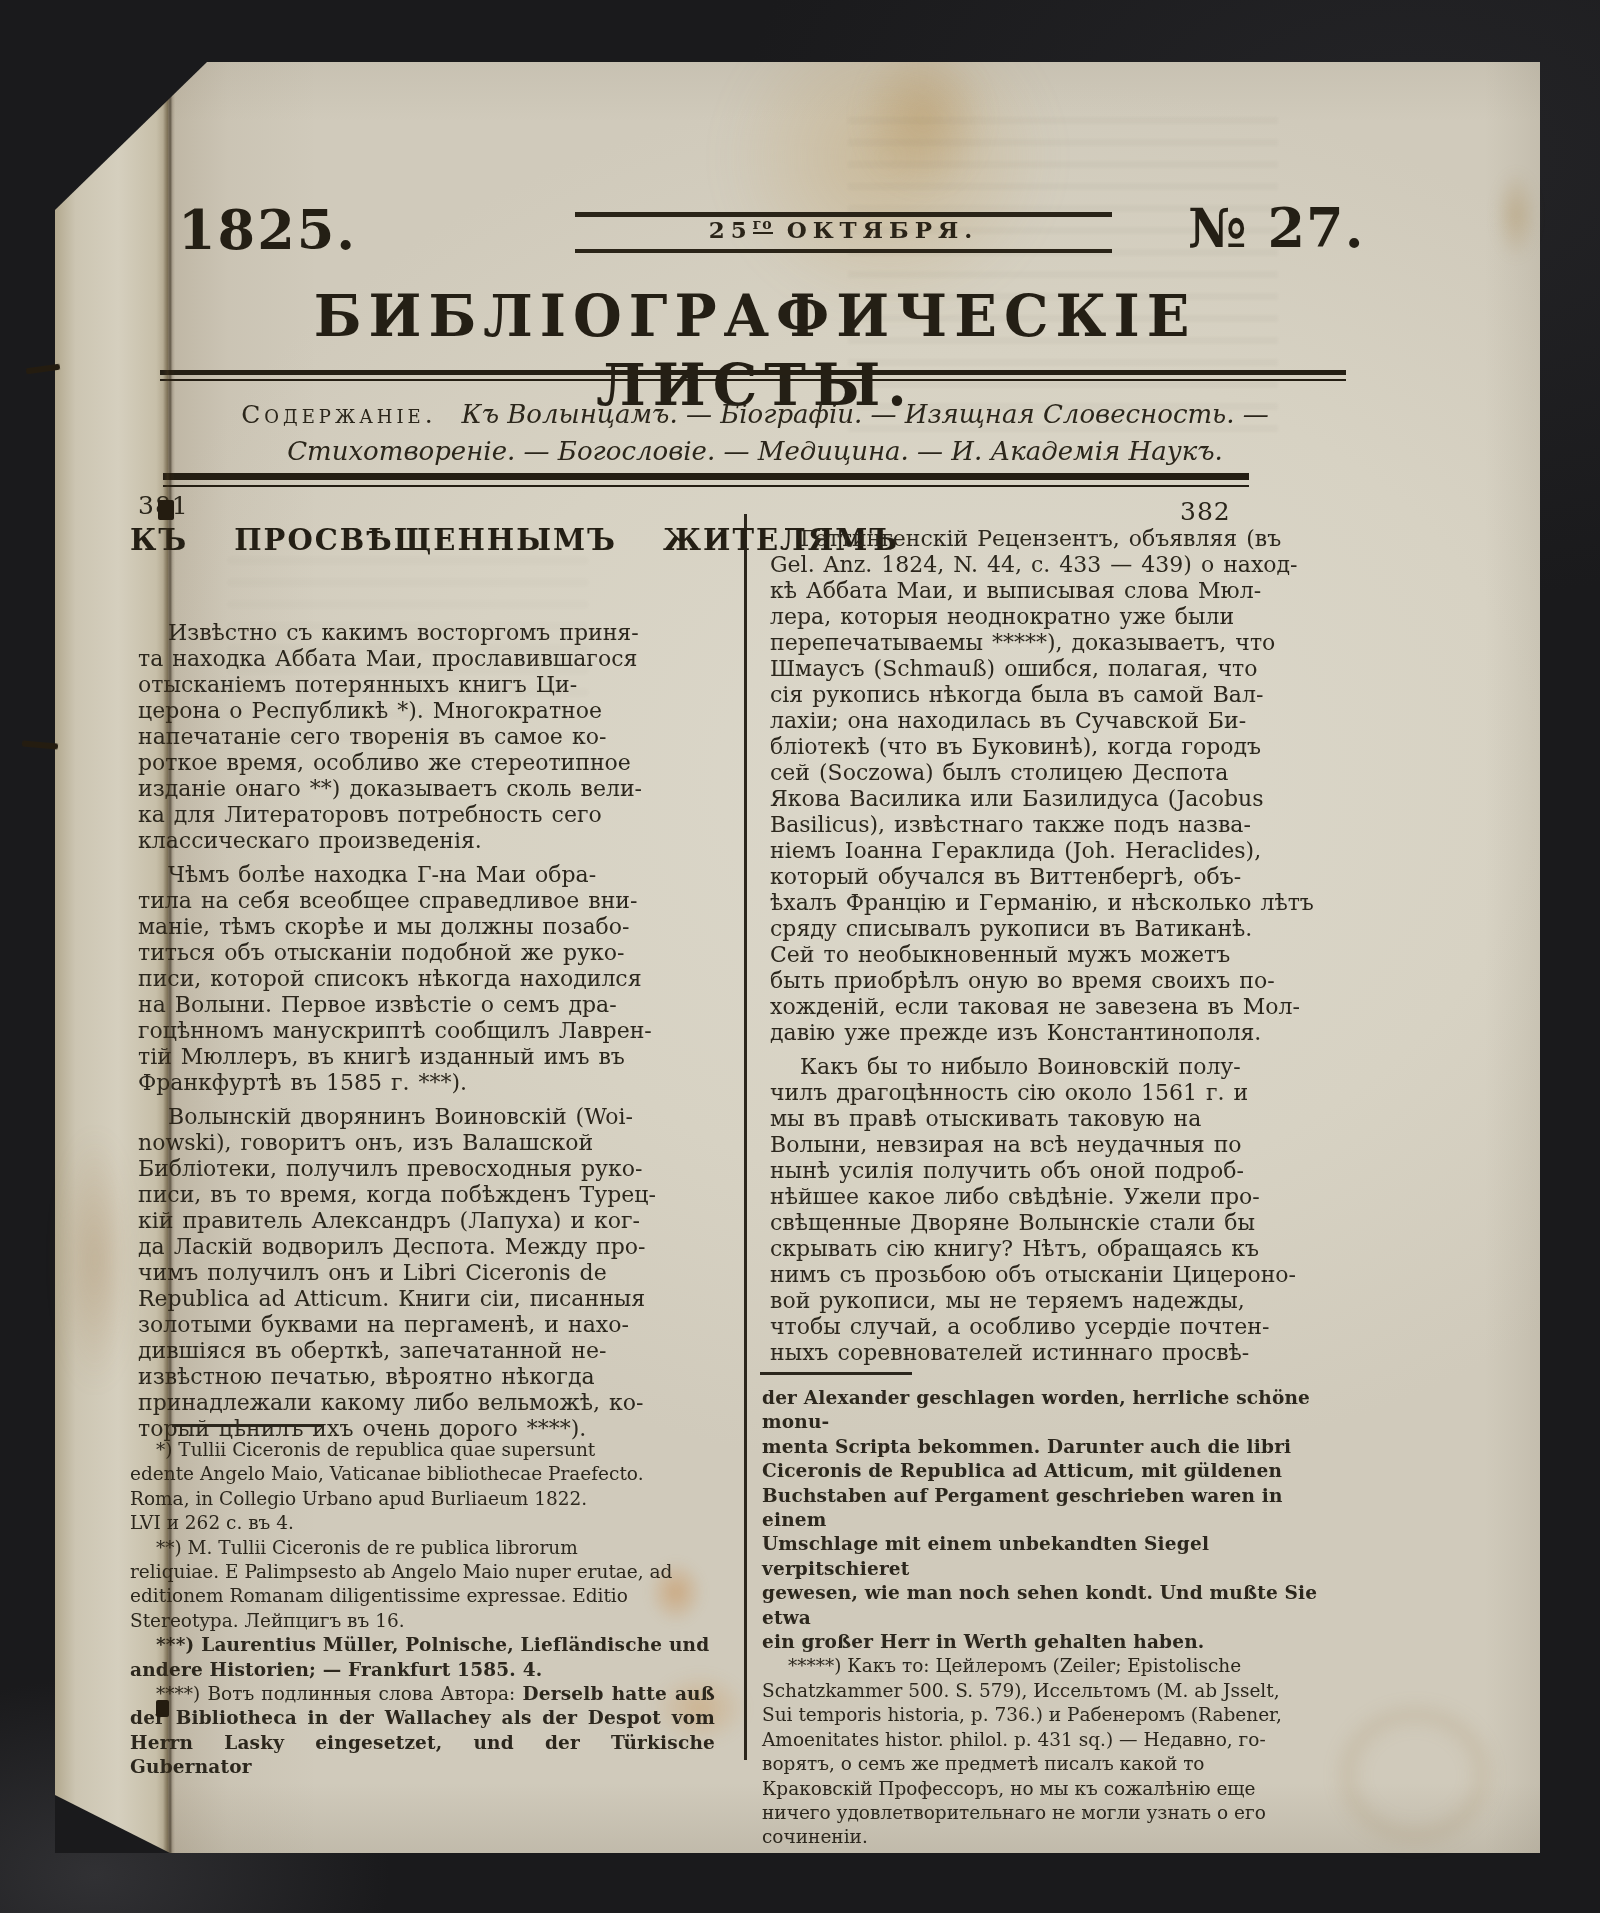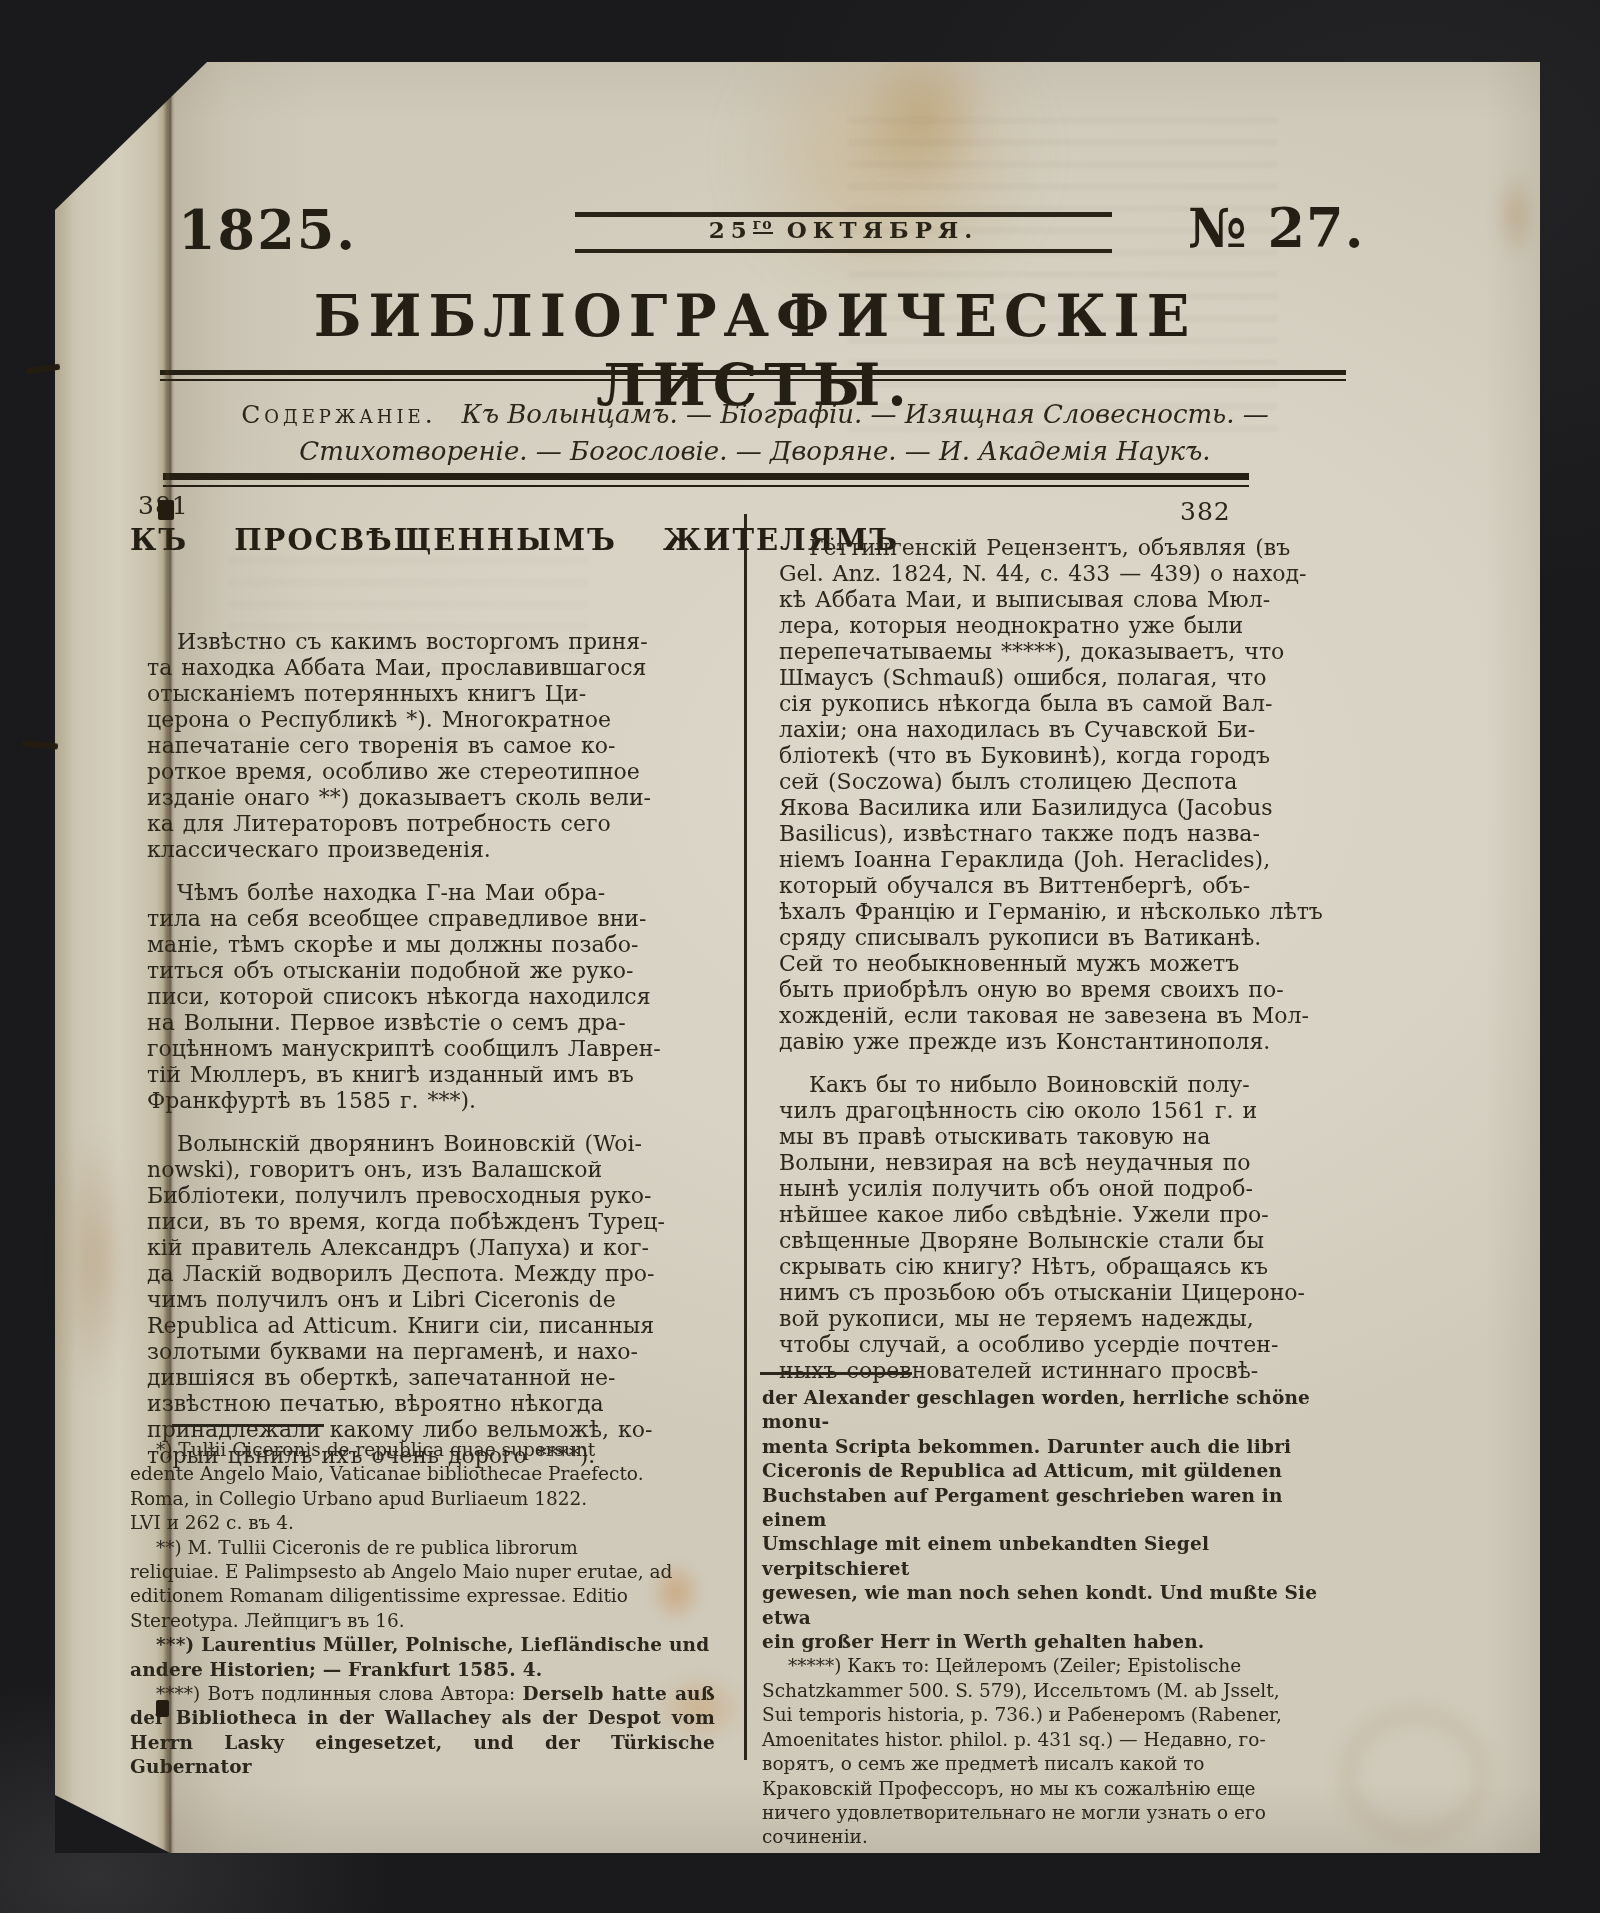--- a/index.html
+++ b/index.html
@@ -77,21 +77,21 @@
   .divider{position:absolute;left:744px;top:514px;width:3px;height:1246px;background:#2b261c;}
   
   .head1{position:absolute;left:130px;top:523px;width:580px;font-size:29px;font-weight:600;
     letter-spacing:2px;color:#241f15;text-align:justify;text-align-last:justify;white-space:nowrap;
     word-spacing:34px;}
   .head2{position:absolute;left:130px;top:568px;width:580px;font-size:29px;font-weight:600;
     letter-spacing:3px;color:#241f15;text-align:center;}
   .col{position:absolute;font-size:22px;line-height:26px;color:#2c271d;word-spacing:2px;}
   .col-left{left:130px;top:612px;width:585px;}
   .col-right{left:762px;top:518px;width:586px;}
-  .para{white-space:pre-line;text-indent:30px;margin:17px;}
+  .para{white-space:pre-line;text-indent:30px;margin:8px;}
   .carry{ text-align:right;padding-right:150px;}
   .fn-rule{position:absolute;width:152px;height:3px;background:#2b261c;}
   .fn-rule-l{left:172px;top:1424px;}
   .fn-rule-r{left:760px;top:1372px;}
   .fns{position:absolute;font-size:18.5px;line-height:24.4px;color:#2c271d;}
   .fns-left{left:130px;top:1438px;width:585px;}
   .fns-right{left:762px;top:1386px;width:586px;}
   .fn{white-space:pre-line;text-indent:26px;margin:0;}
   .fn-wrap{white-space:normal;text-indent:26px;margin:0;text-align:justify;}
   .fraktur{font-weight:700;letter-spacing:.2px;}
@@ -122,21 +122,21 @@
   <div class="date-rule-a"></div>
   <div class="date-text"><span>25</span><sup>го</sup><span> ОКТЯБРЯ.</span></div>
   <div class="date-rule-b"></div>
   <div class="title">БИБЛІОГРАФИЧЕСКІЕ ЛИСТЫ.</div>
   <div class="rule1a"></div>
   <div class="rule1b"></div>
 
   <div class="contents">
     <span class="lbl">Содержаніе.</span>&nbsp;&nbsp;
     <span>Къ Волынцамъ. — Біографіи. — Изящная Словесность. —</span><br>
-    <span>Стихотвореніе. — Богословіе. — Дворяне. — И. Академія Наукъ.</span>
+    <span>Стихотвореніе. — Богословіе. — Медицина. — И. Академія Наукъ.</span>
   </div>
   <div class="rule2a"></div>
   <div class="rule2b"></div>
 
   <div class="pageno pageno-l">381</div>
   <div class="pageno pageno-r">382</div>
   <div class="divider"></div>
 
   <div class="head1">КЪ ПРОСВѢЩЕННЫМЪ ЖИТЕЛЯМЪ</div>
 

